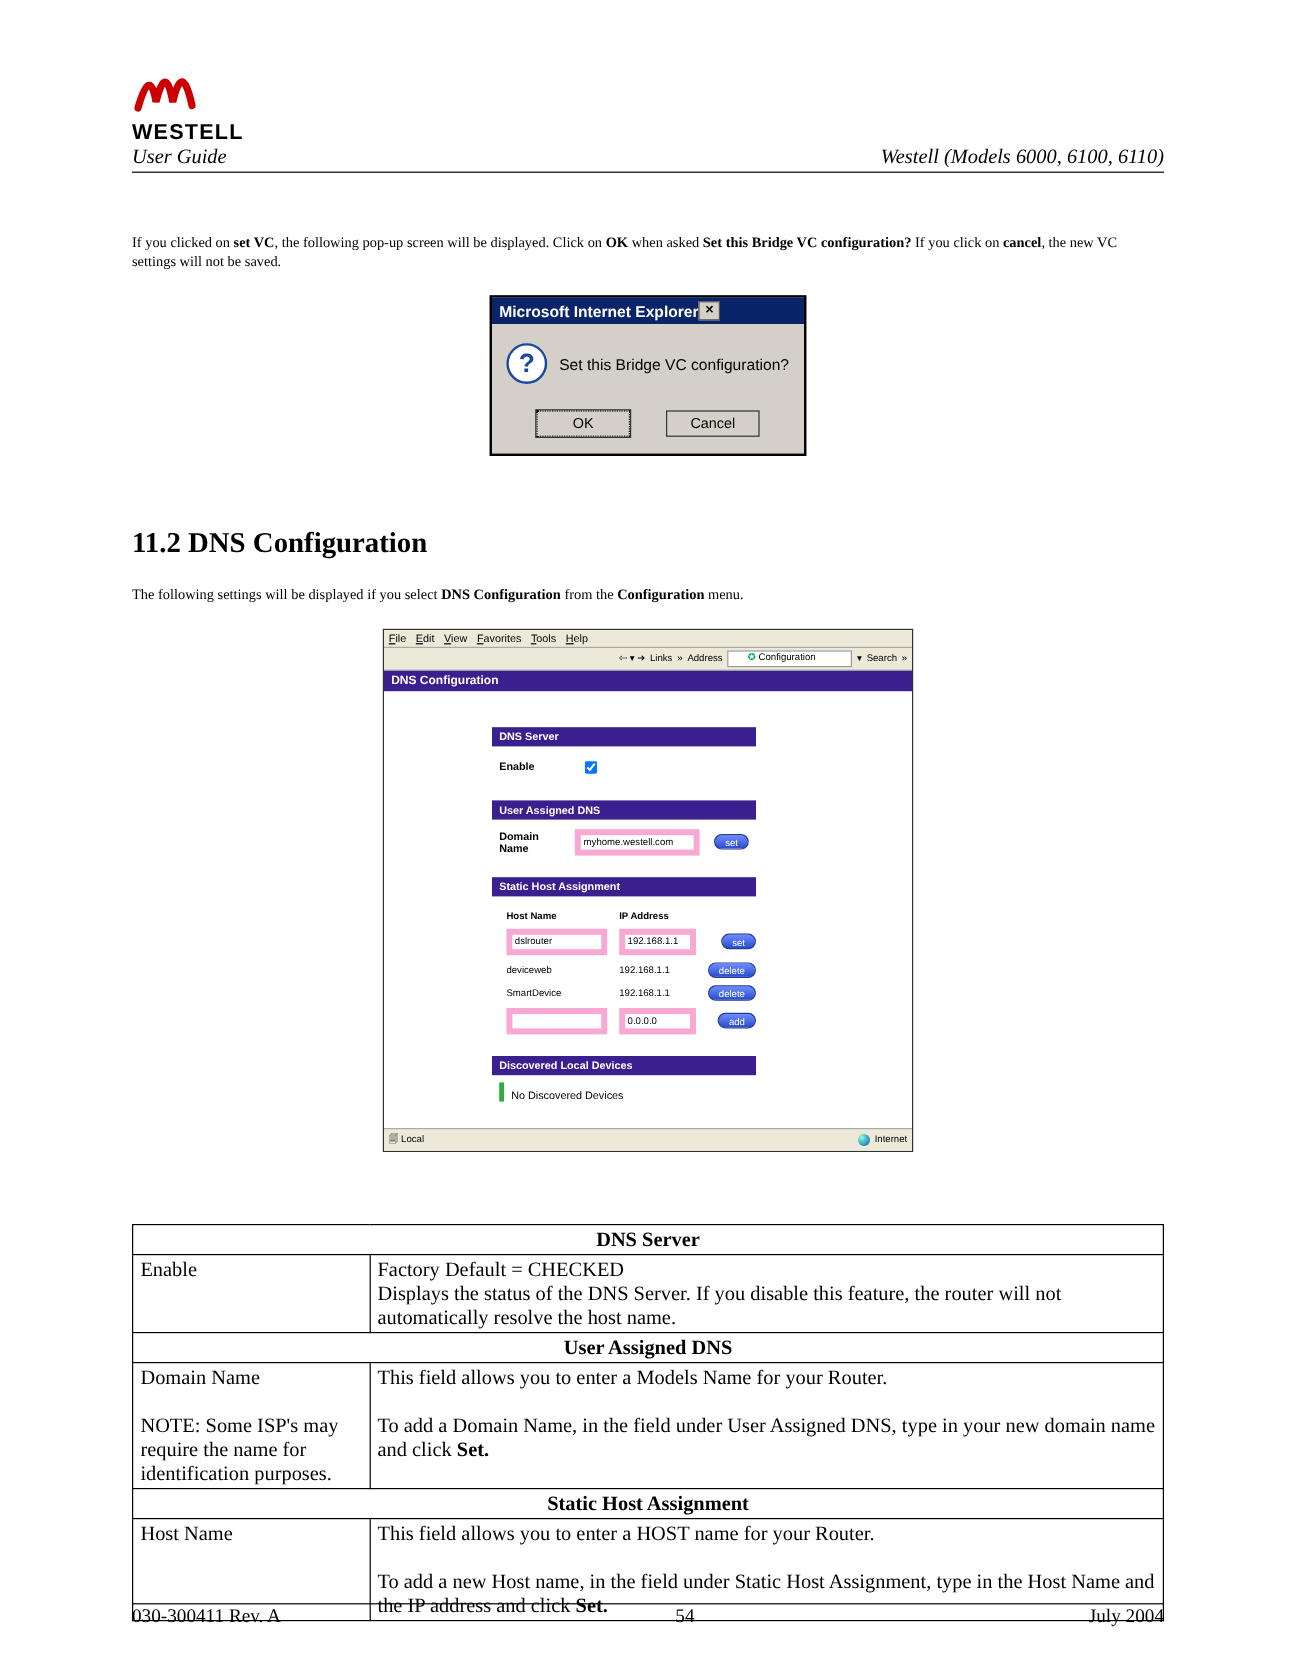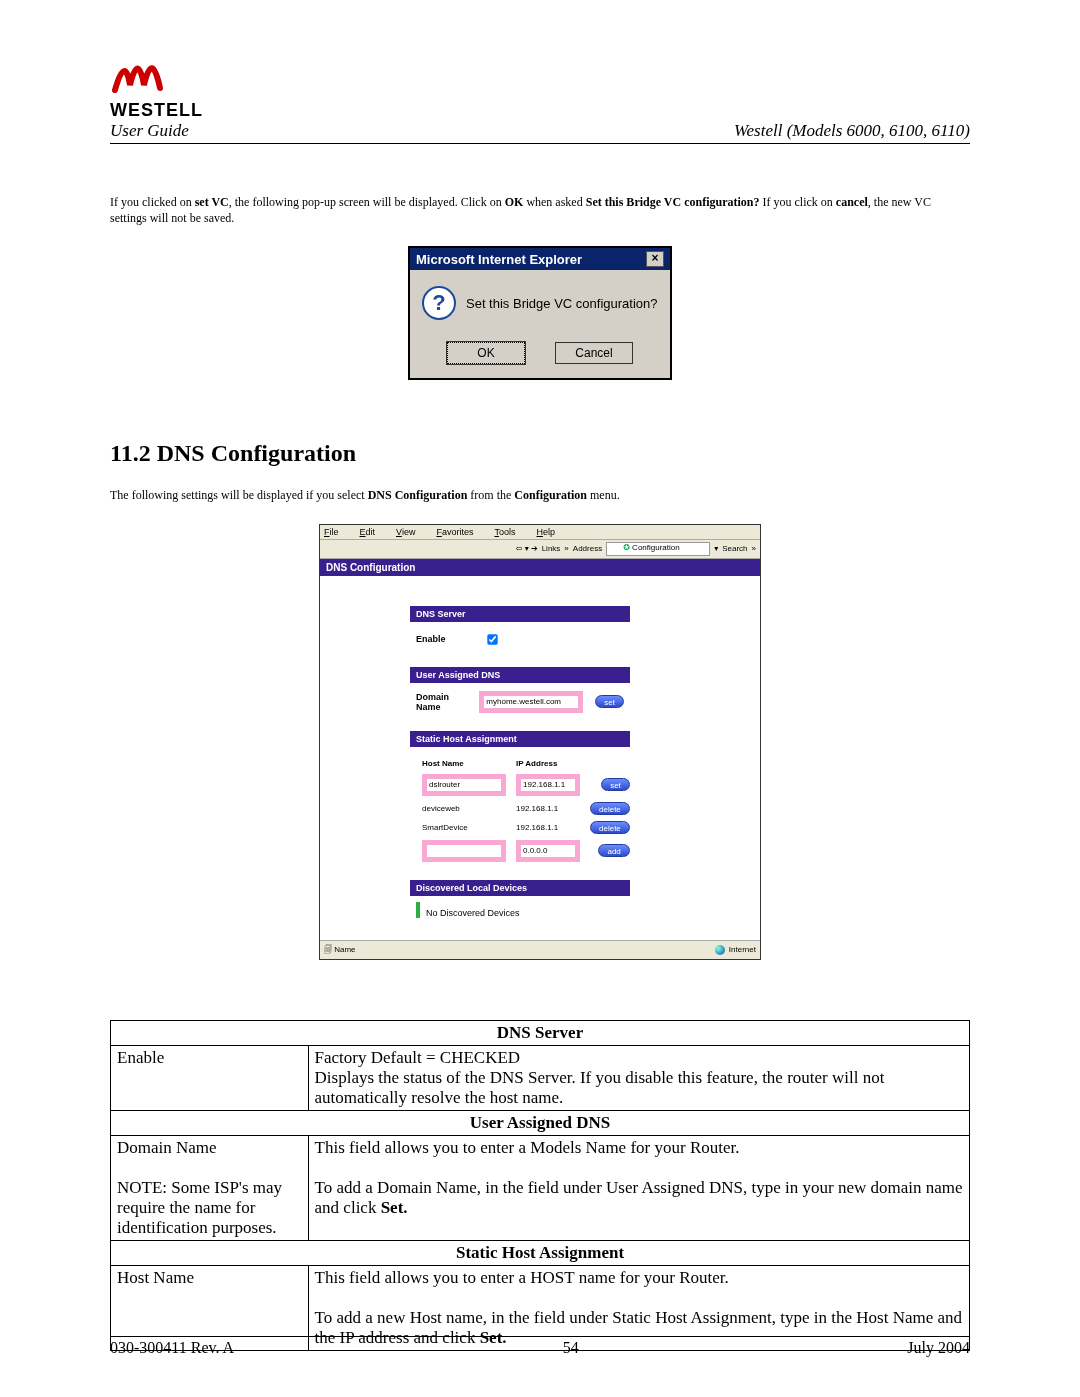--- a/index.html
+++ b/index.html
@@ -47,21 +47,20 @@
     background: #d4d0c8;
     font-family: Tahoma, Arial, sans-serif;
   }
   .dialog-title {
     background: #0a246a;
     color: #fff;
     font-weight: bold;
     font-size: 13px;
     padding: 3px 6px;
     display: flex;
-    justify-content: space-between;
     align-items: center;
   }
   .dialog-close {
     background: #d4d0c8;
     color: #000;
     width: 16px;
     height: 14px;
     border: 1px solid #555;
     text-align: center;
     line-height: 13px;
@@ -114,21 +113,21 @@
     background: #fff;
     font-family: Tahoma, Arial, sans-serif;
     font-size: 9px;
     color: #000;
   }
   .ie-menu {
     background: #ece9d8;
     border-bottom: 1px solid #aaa;
     padding: 2px 4px;
     display: flex;
-    gap: 21px;
+    gap: 8px;
   }
   .ie-menu span:first-letter { text-decoration: underline; }
   .ie-toolbar {
     background: #ece9d8;
     border-bottom: 1px solid #aaa;
     padding: 2px 4px;
     display: flex;
     align-items: center;
     gap: 4px;
     font-size: 8px;
@@ -375,21 +374,21 @@
         <div class="panel">
           <div class="panel-header">Discovered Local Devices</div>
           <div class="discovered-body">
             <div class="green-bar"></div>
             <span>No Discovered Devices</span>
           </div>
         </div>
       </div>
 
       <div class="ie-status">
-        <span>🗐 <span>Name</span></span>
+        <span>🗐 <span>Local</span></span>
         <span class="inet">
             <span class="globe"></span>
             <span>Internet</span>
           </span>
       </div>
     </div>
   </div>
 
   <table class="ref">
     <tbody>

